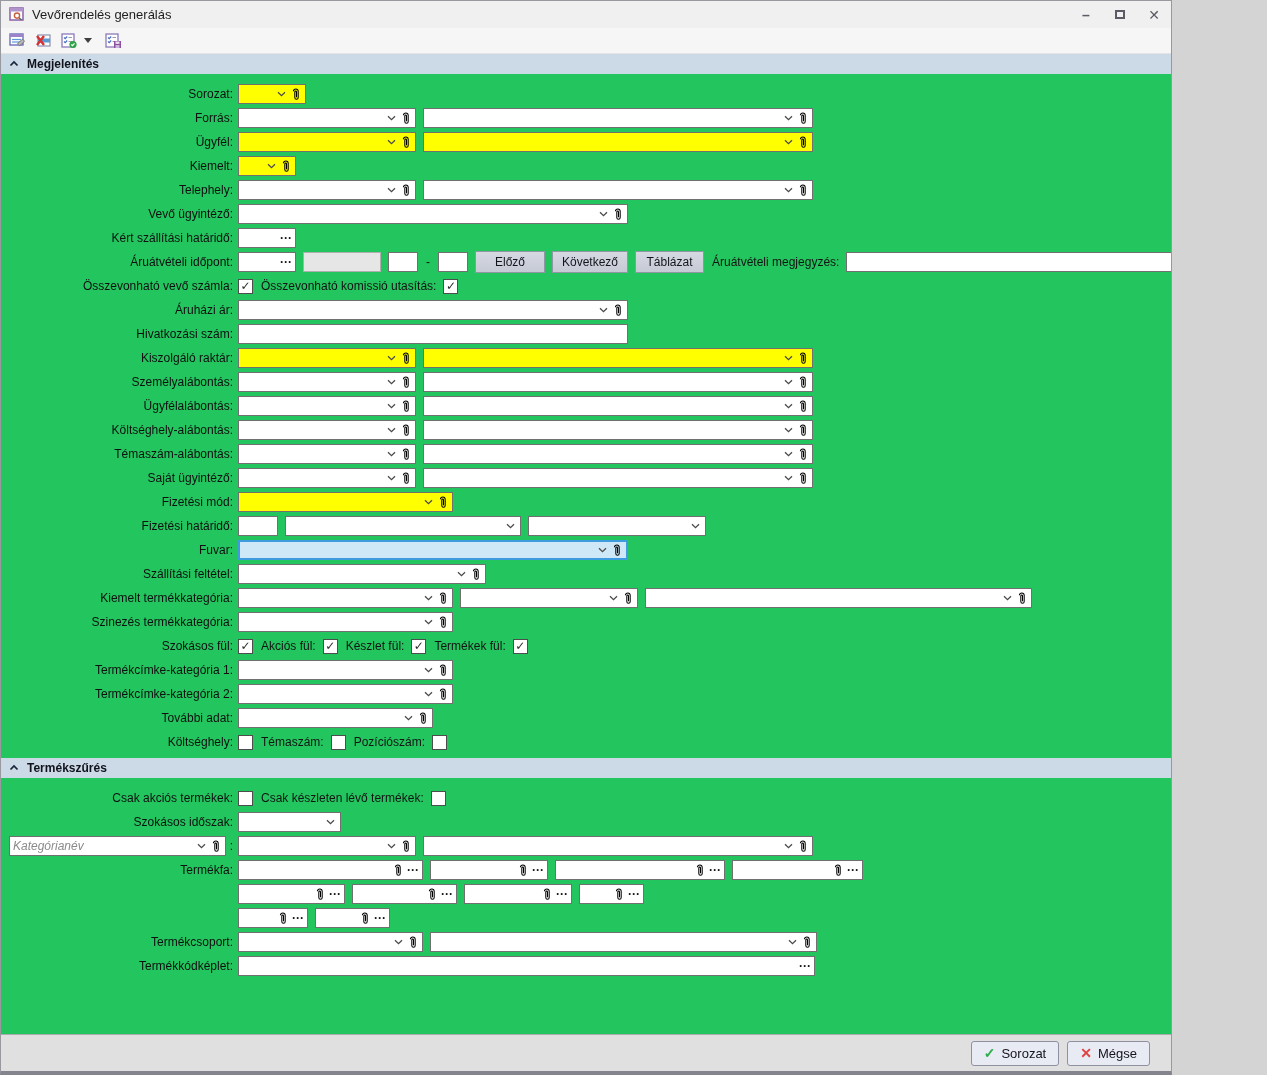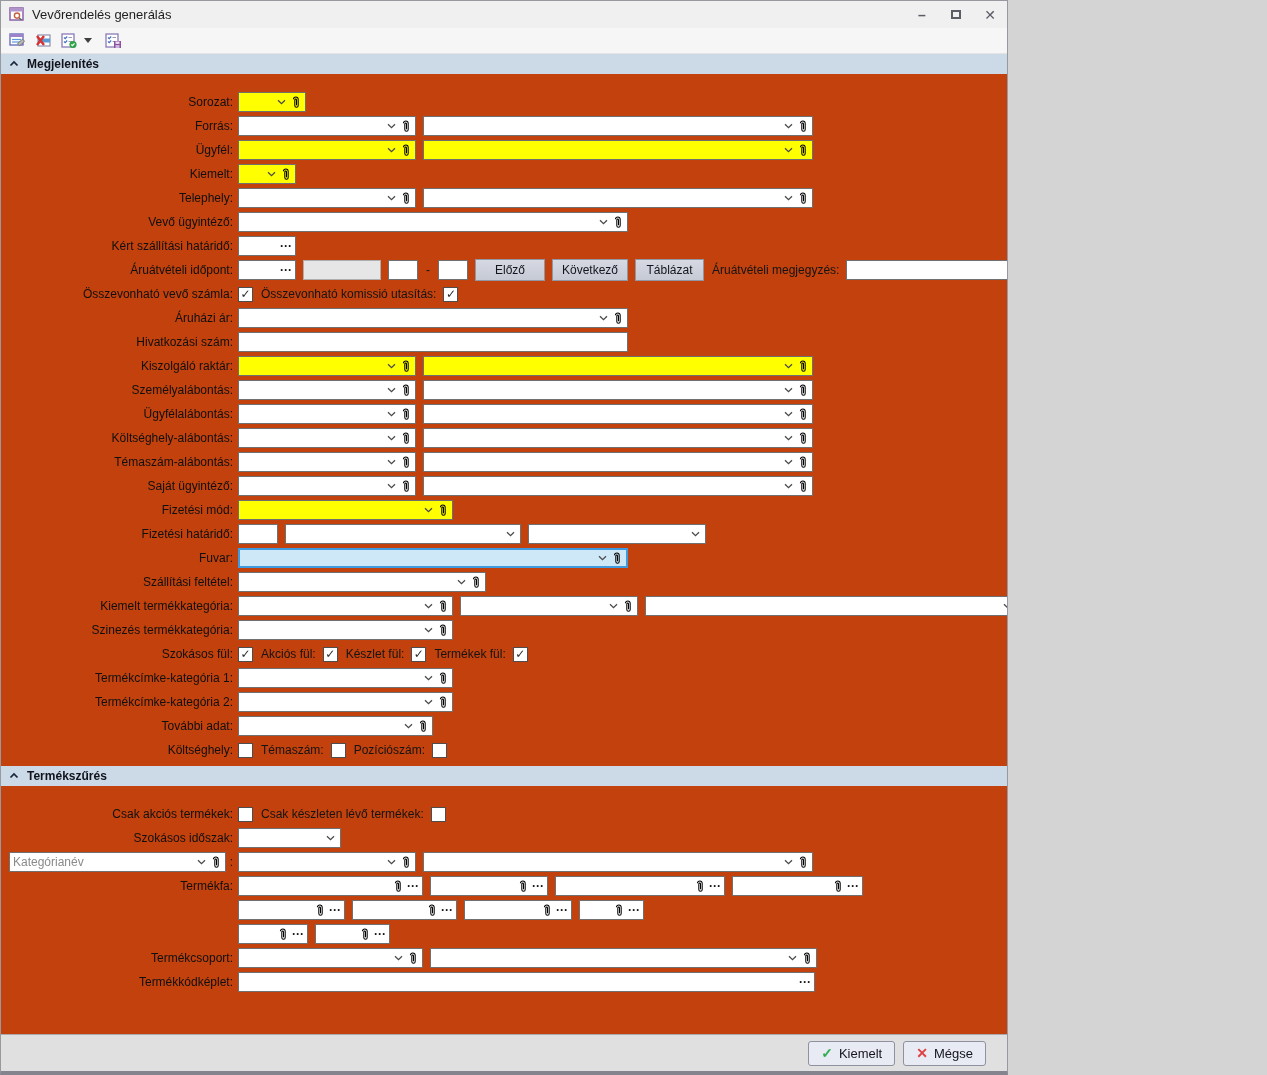--- a/index.html
+++ b/index.html
@@ -1,18 +1,18 @@
 <!DOCTYPE html>
 <html><head>
 <meta charset="utf-8">
 <style>
   * { margin:0; padding:0; box-sizing:border-box; }
   html,body { background:#d4d4d4; }
   body { font-family:"Liberation Sans","DejaVu Sans",sans-serif; font-size:12px; color:#141414; }
-  .window { position:relative; width:1008px; height:1075px; background:#c2410c;
+  .window { position:relative; width:1172px; height:1075px; background:#22c55e;
             border:1px solid #98989f; border-bottom:4px solid #84848e; overflow:hidden; }
 
   
   .titlebar { height:27px; background:#f0f0f0; display:flex; align-items:center; padding-left:8px; }
   .titlebar .ttl { font-size:13px; color:#1e1e1e; margin-left:7px; }
   .wctl { margin-left:auto; display:flex; align-items:center; height:100%; }
   .wbtn { width:34px; height:100%; display:flex; align-items:center; justify-content:center;
           color:#5c5c66; font-size:14px; font-weight:bold; cursor:default; }
   .maxglyph { width:10px; height:9px; border:2px solid #5c5c66; display:inline-block; }
 
@@ -20,30 +20,30 @@
   .toolbar { height:26px; background:#f6f6f6; border-bottom:1px solid #e3e3e3;
              display:flex; align-items:center; padding-left:7px; gap:8px; }
   .tbi { width:18px; height:18px; display:flex; align-items:center; justify-content:center; }
   .dd-arrow { width:0; height:0; border-left:4px solid transparent; border-right:4px solid transparent;
               border-top:5px solid #3f3f3f; margin-left:-2px; }
 
   
   .secband { height:20px; background:#ccd9e6; display:flex; align-items:center; padding-left:8px; gap:8px; }
   .secband .sect { font-weight:bold; color:#10131c; }
 
-  .content { padding-top:16px; }
+  .content { padding-top:8px; }
   .row { display:flex; align-items:center; height:24px; }
   .lbl { width:237px; flex:none; text-align:right; padding-right:5px; color:#101010; }
   .fields { display:flex; align-items:center; gap:7px; }
 
   .cmb { height:20px; background:#fff; border:1px solid #707070; display:flex; align-items:center;
          justify-content:flex-end; gap:4px; padding:0 4px 0 3px; }
   .cmb.yellow { background:#ffff00; }
   .cmb.focus { background:#cfe8f8; border:2px solid #3f9be0; }
-  .ph { margin-right:auto; color:#8a8a8a; overflow:hidden; white-space:nowrap; }
+  .ph { margin-right:auto; font-style:italic; color:#8a8a8a; overflow:hidden; white-space:nowrap; }
   .chev, .clip { display:flex; align-items:center; }
 
   .inp { height:20px; background:#fff; border:1px solid #707070; display:flex; align-items:center;
          justify-content:flex-end; gap:4px; padding:0 3px; }
   .inp.disabled { background:#e6e6e6; border-color:#aeaeae; }
   .dots { font-weight:bold; letter-spacing:0px; color:#141414; line-height:10px; }
 
   .dashsep { padding:0 1px; }
 
   .cb { width:15px; height:15px; background:#fff; border:1px solid #4d4d4d; display:inline-flex;
@@ -958,21 +958,21 @@
           <span class="dots">···</span>
         </div>
       </div>
     </div>
 
   </div>
 
   <div class="footer">
     <button class="dlg">
       <span class="ok">✓</span>
-      <span>Kiemelt</span>
+      <span>Sorozat</span>
     </button>
     <button class="dlg">
       <span class="no">✕</span>
       <span>Mégse</span>
     </button>
   </div>
 
 </div>
 
 </body></html>

